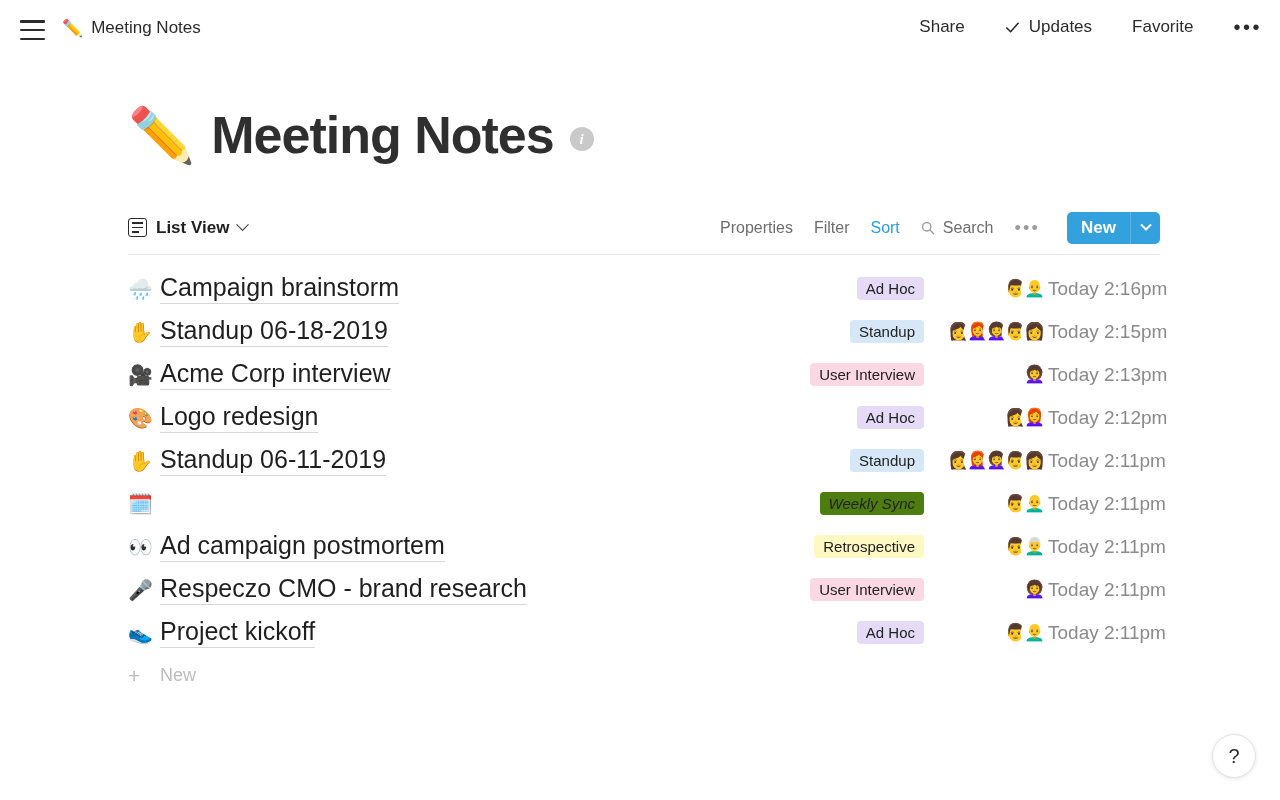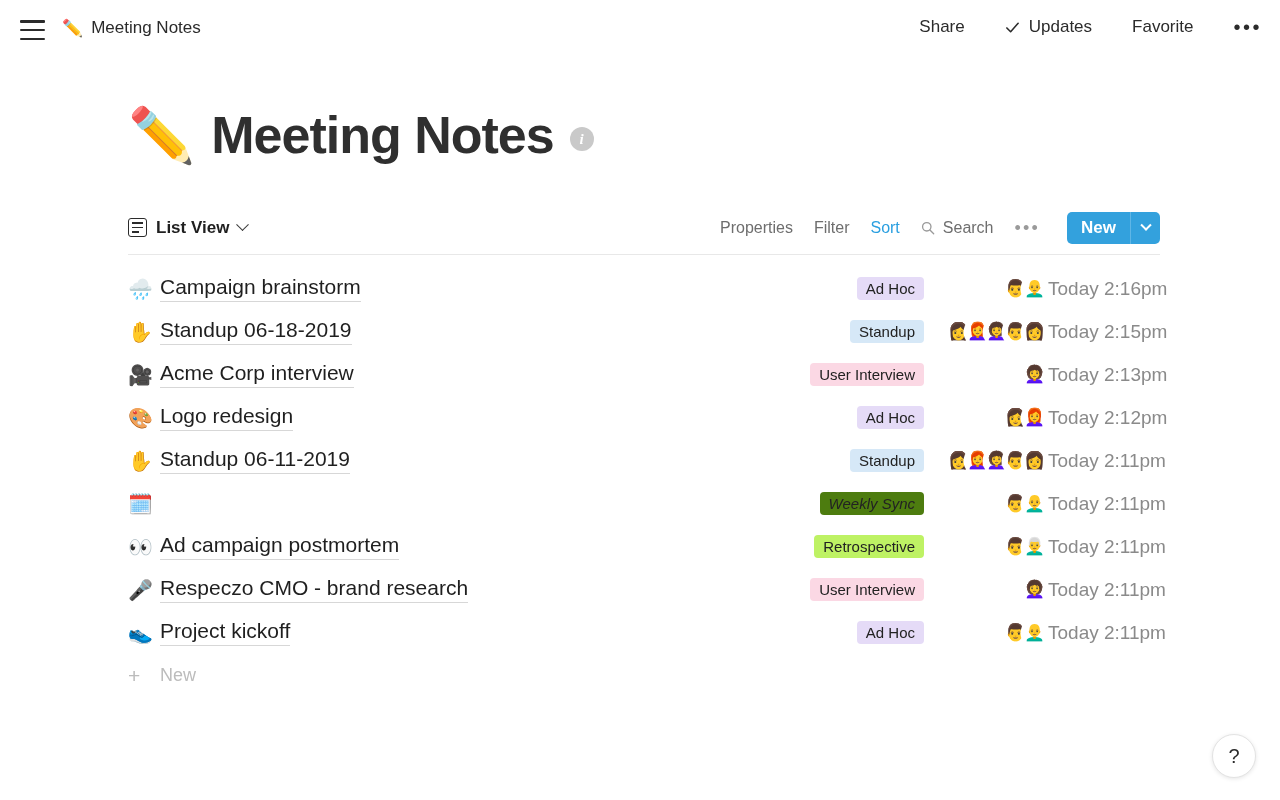--- a/index.html
+++ b/index.html
@@ -102,21 +102,21 @@
 
   
   .rows { margin-top: 12px; }
   .row {
     height: 43px;
     display: flex; align-items: center;
     cursor: pointer;
   }
   .row-emoji { width: 32px; font-size: 20px; line-height: 1; flex: 0 0 32px; }
   .row-title {
-    font-size: 21px; color: #1f1f1f;
+    font-size: 25px; color: #1f1f1f;
     border-bottom: 1px solid #d7d7d7;
     padding-bottom: 2px; line-height: 1.15;
     white-space: nowrap;
   }
   .row-spacer { flex: 1 1 auto; }
   .row-right { display: flex; align-items: center; justify-content: flex-end; flex: 0 0 auto; }
 
   .tag {
     font-size: 15px; color: #222222;
     padding: 3px 9px; border-radius: 4px; white-space: nowrap;
@@ -307,21 +307,21 @@
               <span class="avatar">👨‍🦲</span>
             </span>
             <span class="row-time">Today 2:11pm</span>
           </span>
         </div>
         <div class="row">
           <span class="row-emoji">👀</span>
           <span class="row-title">Ad campaign postmortem</span>
           <span class="row-spacer"></span>
           <span class="row-right">
-            <span class="tag" style="background: #bef264;">Retrospective</span>
+            <span class="tag" style="background: #fef9c3;">Retrospective</span>
             <span class="avatars">
               <span class="avatar">👨</span>
               <span class="avatar">👨‍🦳</span>
             </span>
             <span class="row-time">Today 2:11pm</span>
           </span>
         </div>
         <div class="row">
           <span class="row-emoji">🎤</span>
           <span class="row-title">Respeczo CMO - brand research</span>

